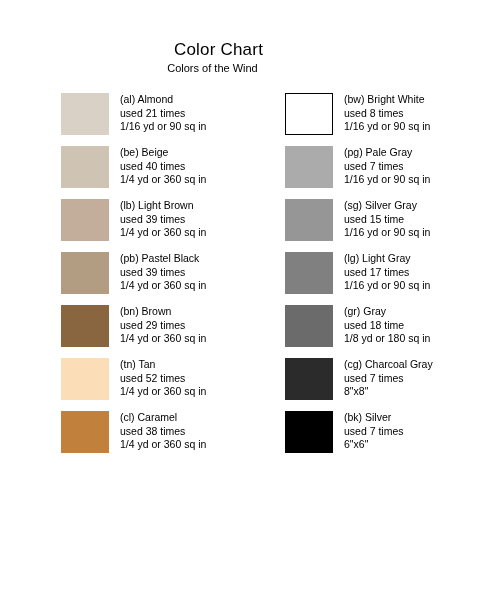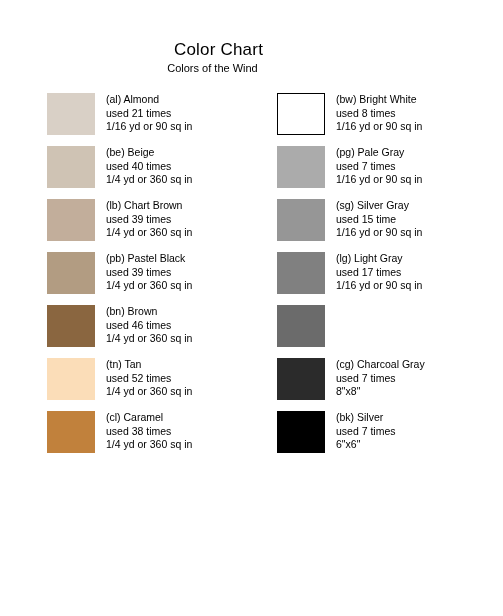--- a/index.html
+++ b/index.html
@@ -45,22 +45,22 @@
   
   .columns {
     position: relative;
     margin-top: 18px;
     padding: 0 0 0 0;
   }
   .column {
     position: absolute;
     top: 0;
   }
-  .column-left  { left: 47px;  }
-  .column-right { left: 277px; }
+  .column-left  { left: 61px;  }
+  .column-right { left: 285px; }
 
   
   .swatch-row {
     display: flex;
     align-items: flex-start;
     height: 53px;
   }
   .swatch {
     width: 48px;
     height: 42px;
@@ -107,38 +107,38 @@
           <div class="swatch" style="background-color: rgb(207, 195, 180);"></div>
           <div class="swatch-info">
             <span class="swatch-name">(be) Beige</span>
             <span class="swatch-usage">used 40 times</span>
             <span class="swatch-amount">1/4 yd or 360 sq in</span>
           </div>
         </div>
         <div class="swatch-row">
           <div class="swatch" style="background-color: rgb(194, 174, 155);"></div>
           <div class="swatch-info">
-            <span class="swatch-name">(lb) Chart Brown</span>
+            <span class="swatch-name">(lb) Light Brown</span>
             <span class="swatch-usage">used 39 times</span>
             <span class="swatch-amount">1/4 yd or 360 sq in</span>
           </div>
         </div>
         <div class="swatch-row">
           <div class="swatch" style="background-color: rgb(178, 156, 130);"></div>
           <div class="swatch-info">
             <span class="swatch-name">(pb) Pastel Black</span>
             <span class="swatch-usage">used 39 times</span>
             <span class="swatch-amount">1/4 yd or 360 sq in</span>
           </div>
         </div>
         <div class="swatch-row">
           <div class="swatch" style="background-color: rgb(138, 102, 64);"></div>
           <div class="swatch-info">
             <span class="swatch-name">(bn) Brown</span>
-            <span class="swatch-usage">used 46 times</span>
+            <span class="swatch-usage">used 29 times</span>
             <span class="swatch-amount">1/4 yd or 360 sq in</span>
           </div>
         </div>
         <div class="swatch-row">
           <div class="swatch" style="background-color: rgb(251, 221, 184);"></div>
           <div class="swatch-info">
             <span class="swatch-name">(tn) Tan</span>
             <span class="swatch-usage">used 52 times</span>
             <span class="swatch-amount">1/4 yd or 360 sq in</span>
           </div>
@@ -180,20 +180,25 @@
         <div class="swatch-row">
           <div class="swatch" style="background-color: rgb(128, 128, 128);"></div>
           <div class="swatch-info">
             <span class="swatch-name">(lg) Light Gray</span>
             <span class="swatch-usage">used 17 times</span>
             <span class="swatch-amount">1/16 yd or 90 sq in</span>
           </div>
         </div>
         <div class="swatch-row">
           <div class="swatch" style="background-color: rgb(107, 107, 107);"></div>
+          <div class="swatch-info">
+            <span class="swatch-name">(gr) Gray</span>
+            <span class="swatch-usage">used 18 time</span>
+            <span class="swatch-amount">1/8 yd or 180 sq in</span>
+          </div>
         </div>
         <div class="swatch-row">
           <div class="swatch" style="background-color: rgb(43, 43, 43);"></div>
           <div class="swatch-info">
             <span class="swatch-name">(cg) Charcoal Gray</span>
             <span class="swatch-usage">used 7 times</span>
             <span class="swatch-amount">8"x8"</span>
           </div>
         </div>
         <div class="swatch-row">

